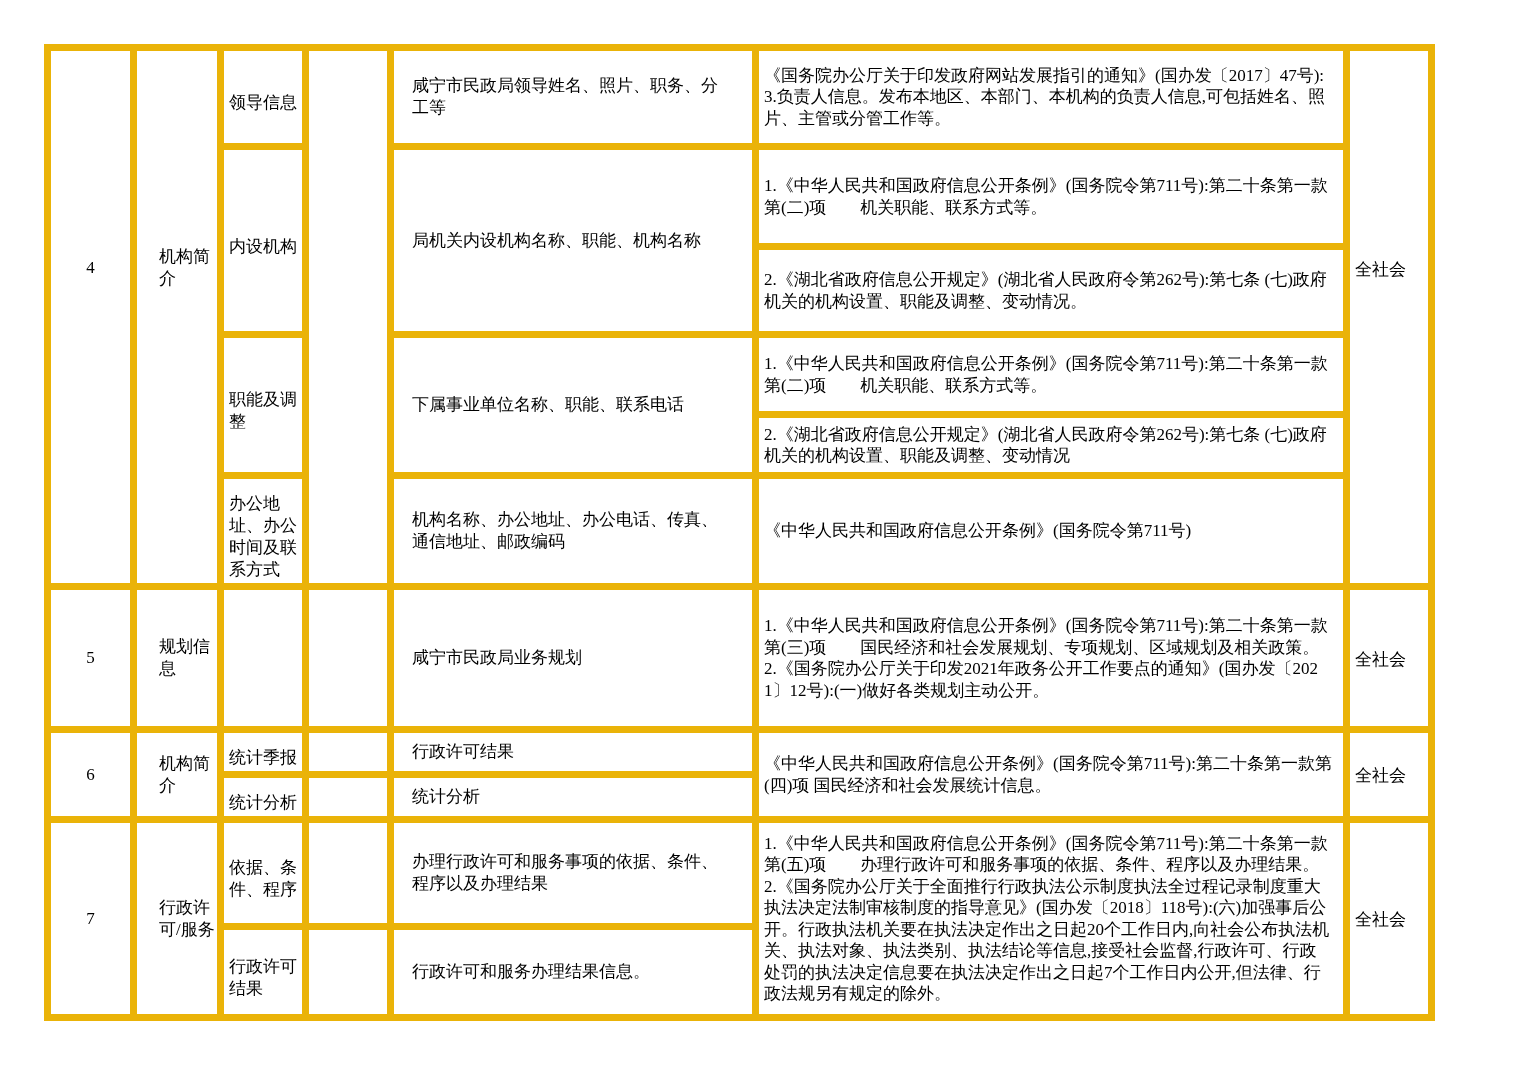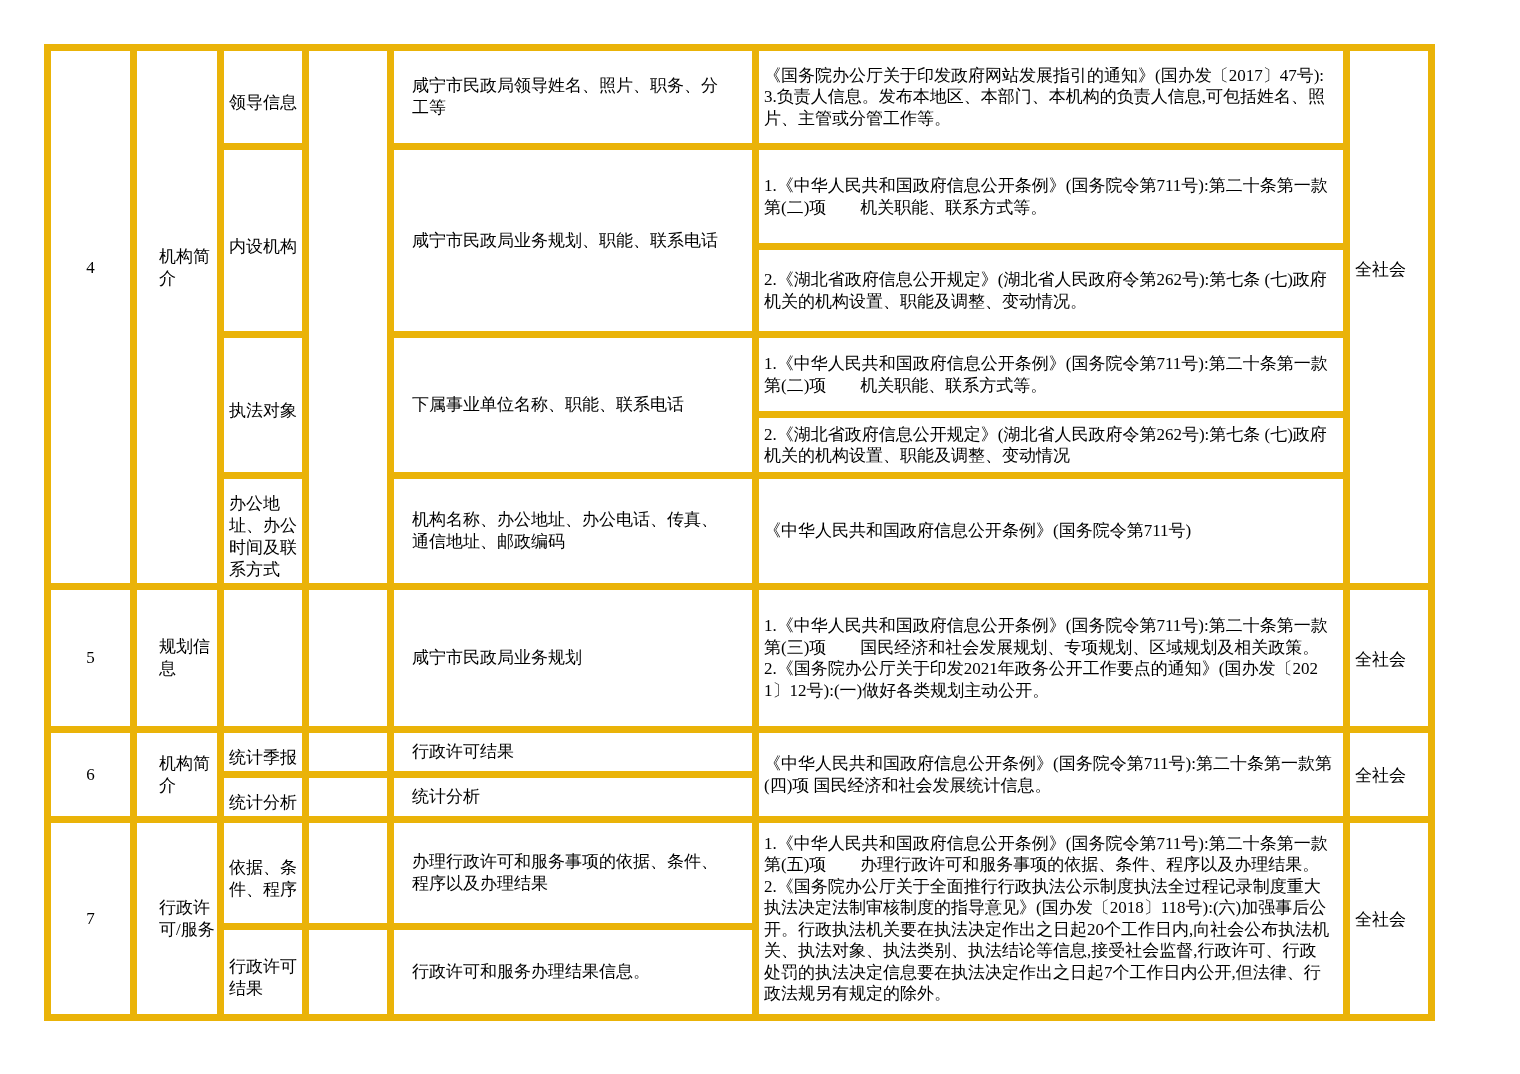--- a/index.html
+++ b/index.html
@@ -53,32 +53,32 @@
       <td class="sub">领导信息</td>
       <td class="spacer" rowspan="6"></td>
       <td class="desc">咸宁市民政局领导姓名、照片、职务、分工等</td>
       <td class="legal">
         <div class="legal-item">《国务院办公厅关于印发政府网站发展指引的通知》(国办发〔2017〕47号):3.负责人信息。发布本地区、本部门、本机构的负责人信息,可包括姓名、照片、主管或分管工作等。</div>
       </td>
       <td class="aud lift" rowspan="6">全社会</td>
     </tr>
     <tr class="r2">
       <td class="sub" rowspan="2">内设机构</td>
-      <td class="desc" rowspan="2">咸宁市民政局业务规划、职能、联系电话</td>
+      <td class="desc" rowspan="2">局机关内设机构名称、职能、机构名称</td>
       <td class="legal">
         <div class="legal-item">1.《中华人民共和国政府信息公开条例》(国务院令第711号):第二十条第一款第(二)项　　机关职能、联系方式等。</div>
       </td>
     </tr>
     <tr class="r3">
       <td class="legal">
         <div class="legal-item">2.《湖北省政府信息公开规定》(湖北省人民政府令第262号):第七条 (七)政府机关的机构设置、职能及调整、变动情况。</div>
       </td>
     </tr>
     <tr class="r4">
-      <td class="sub" rowspan="2">执法对象</td>
+      <td class="sub" rowspan="2">职能及调整</td>
       <td class="desc" rowspan="2">下属事业单位名称、职能、联系电话</td>
       <td class="legal">
         <div class="legal-item">1.《中华人民共和国政府信息公开条例》(国务院令第711号):第二十条第一款第(二)项　　机关职能、联系方式等。</div>
       </td>
     </tr>
     <tr class="r5">
       <td class="legal">
         <div class="legal-item">2.《湖北省政府信息公开规定》(湖北省人民政府令第262号):第七条 (七)政府机关的机构设置、职能及调整、变动情况</div>
       </td>
     </tr>

